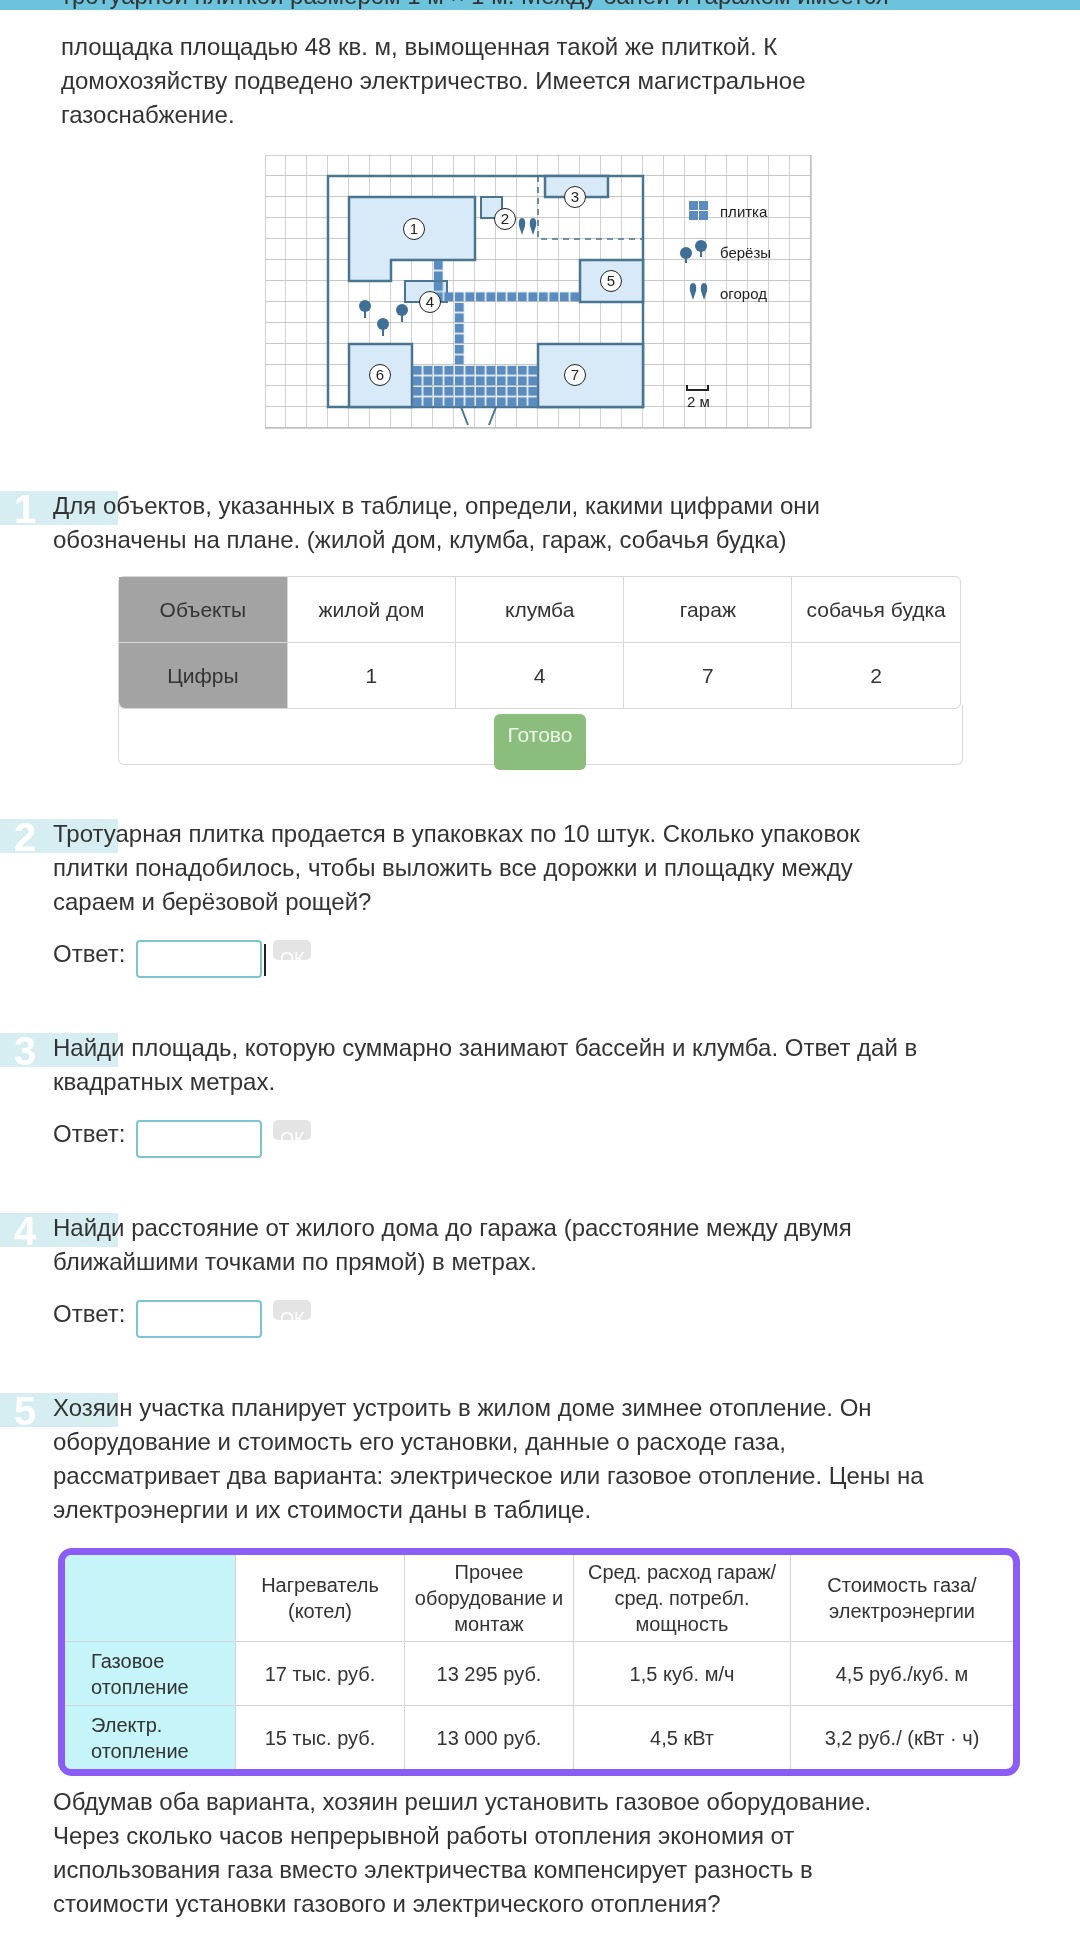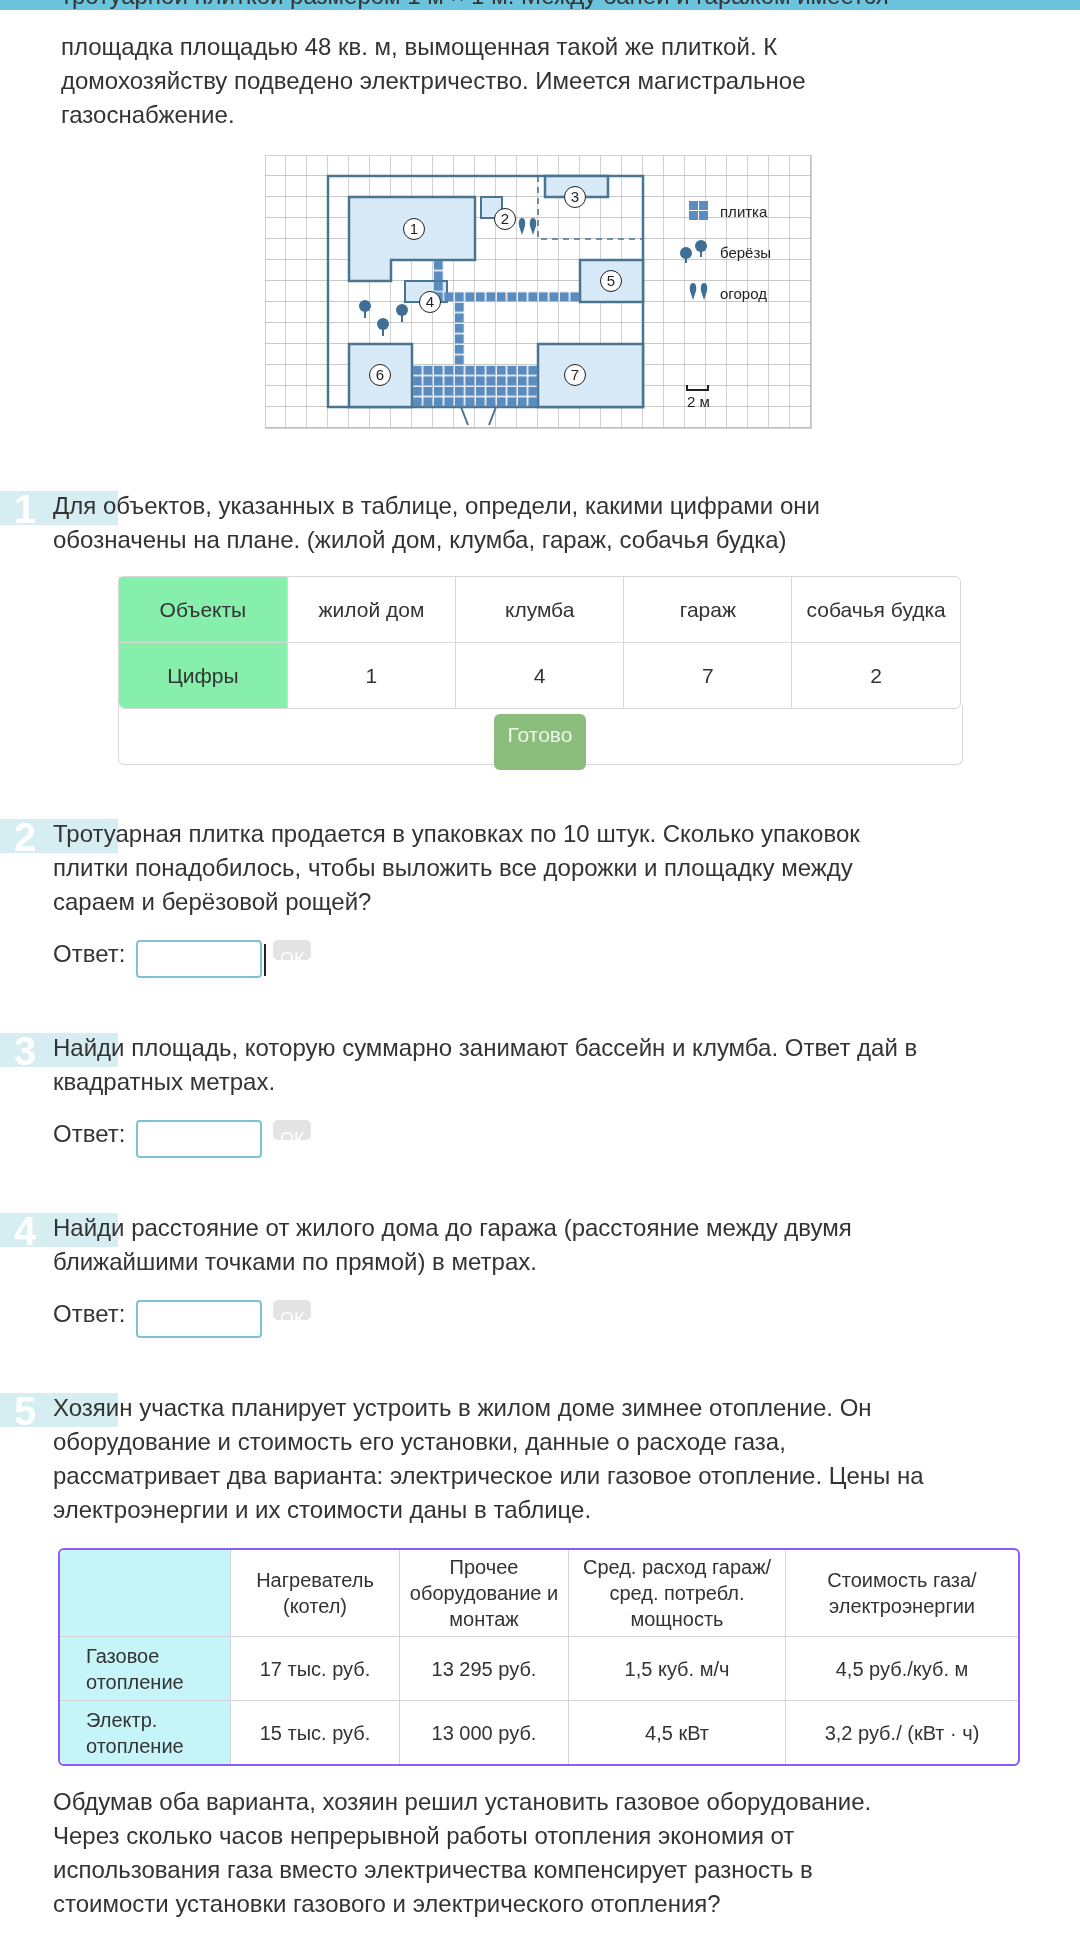--- a/index.html
+++ b/index.html
@@ -8,30 +8,30 @@
   .para{position:absolute;left:53px;font-size:24px;line-height:34px;color:#333;margin:8px;}
   .intro{top:5px;width:990px;}
   .intro .cut{position:absolute;top:-22px;left:0;width:990px;height:22px;overflow:hidden;}
   .plan{position:absolute;left:265px;top:155px;}
   .qnum{position:absolute;left:0;width:118px;height:34px;background:#d6eef2;}
   .qnum span{position:absolute;left:14px;top:-4px;font-size:40px;font-weight:bold;color:#fff;line-height:44px;}
   .qtext{position:absolute;left:53px;font-size:24px;line-height:34px;width:990px;margin:0;}
   .qtext.over{z-index:2;}
   table.match{position:absolute;left:118px;top:576px;width:843px;border-collapse:separate;border-spacing:0;border:1px solid #d8d8d8;border-radius:6px;font-size:21px;text-align:center;}
   table.match td{border-right:1px solid #d8d8d8;border-bottom:1px solid #d8d8d8;height:63px;width:168px;color:#333;}
-  table.match td.hd{background:#86efac;}
+  table.match td.hd{background:#a3a3a3;}
   table.match tr td:last-child{border-right:none;}
   .match-foot{position:absolute;left:118px;top:705px;width:843px;height:59px;border:1px solid #d8d8d8;border-top:none;border-radius:0 0 6px 6px;}
   .ready{position:absolute;left:494px;top:714px;width:92px;height:56px;background:#8bbd7c;border-radius:6px;color:#eef6ea;font-size:21px;line-height:41px;text-align:center;cursor:pointer;}
   .answer{position:absolute;left:53px;height:40px;display:flex;font-size:24px;}
   .answer .lbl{margin-right:11px;}
   .answer input{width:122px;height:34px;border:2px solid #7cc4d0;border-radius:4px;box-sizing:content-box;padding:0 0;font-size:20px;outline:none;}
   .answer .ok{margin-left:11px;width:38px;height:20px;border-radius:5px;background:#e4e4e4;color:#fff;font-size:18px;line-height:38px;text-align:center;}
   .caret{position:absolute;width:2px;height:32px;background:#222;}
-  table.heat{position:absolute;left:58px;top:1548px;width:962px;border-collapse:separate;border-spacing:0;border:2px solid #8b5cf6;border-radius:6px;font-size:20px;text-align:center;color:#333;}
+  table.heat{position:absolute;left:58px;top:1548px;width:962px;border-collapse:separate;border-spacing:0;border:7px solid #8b5cf6;border-radius:14px;font-size:20px;text-align:center;color:#333;}
   table.heat td{border-right:1px solid #d4d4d4;border-bottom:1px solid #d4d4d4;line-height:26px;padding:2px 4px;}
   table.heat tr:last-child td{border-bottom:none;}
   table.heat tr td:last-child{border-right:none;}
   table.heat td.hd{background:#c5f5f8;text-align:left;padding-left:26px;}
   table.heat tr.h td{height:82px;}
   table.heat tr.r td{height:59px;}
 </style>
 </head>
 <body>
 

